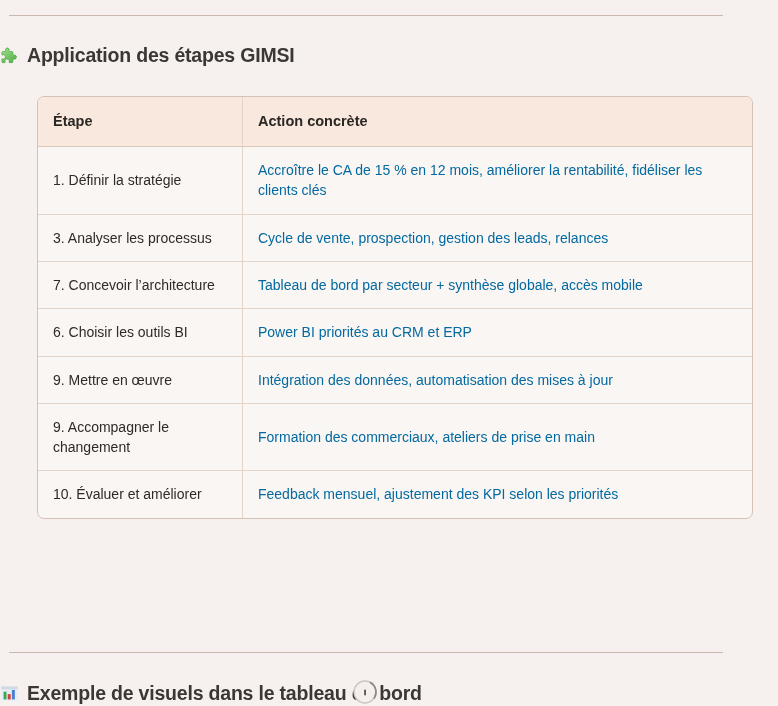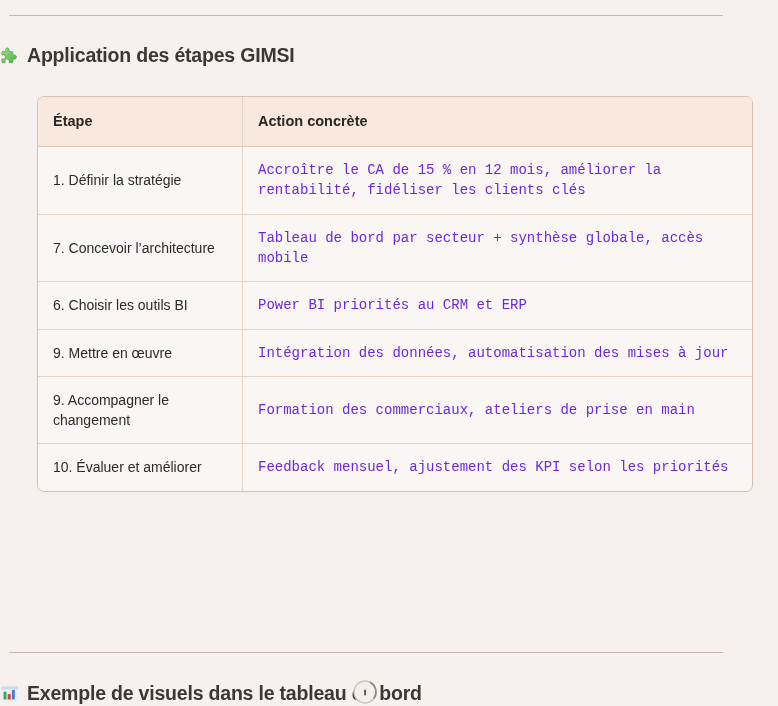--- a/index.html
+++ b/index.html
@@ -100,21 +100,21 @@
     padding-top: 14px;
     padding-bottom: 14px;
     border-bottom: 1px solid #dcc6b8;
     color: #2b2724;
   }
 
   col.col-etape { width: 205px; }
   col.col-action { width: 509px; }
 
   td.cell-etape { color: #2e2a28; }
-  td.cell-action { color: #6d28d9; font-family: Liberation Mono, monospace; }
+  td.cell-action { color: #0369a1; }
 
   
   .cursor-busy {
     position: absolute;
     left: 352px;
     top: 679px;
     width: 26px;
     height: 26px;
     pointer-events: none;
   }
@@ -152,20 +152,24 @@
           <th>Étape</th>
           <th>Action concrète</th>
         </tr>
       </thead>
       <tbody>
         <tr>
           <td class="cell-etape">1. Définir la stratégie</td>
           <td class="cell-action">Accroître le CA de 15 % en 12 mois, améliorer la rentabilité, fidéliser les clients clés</td>
         </tr>
         <tr>
+          <td class="cell-etape">3. Analyser les processus</td>
+          <td class="cell-action">Cycle de vente, prospection, gestion des leads, relances</td>
+        </tr>
+        <tr>
           <td class="cell-etape">7. Concevoir l’architecture</td>
           <td class="cell-action">Tableau de bord par secteur + synthèse globale, accès mobile</td>
         </tr>
         <tr>
           <td class="cell-etape">6. Choisir les outils BI</td>
           <td class="cell-action">Power BI priorités au CRM et ERP</td>
         </tr>
         <tr>
           <td class="cell-etape">9. Mettre en œuvre</td>
           <td class="cell-action">Intégration des données, automatisation des mises à jour</td>

